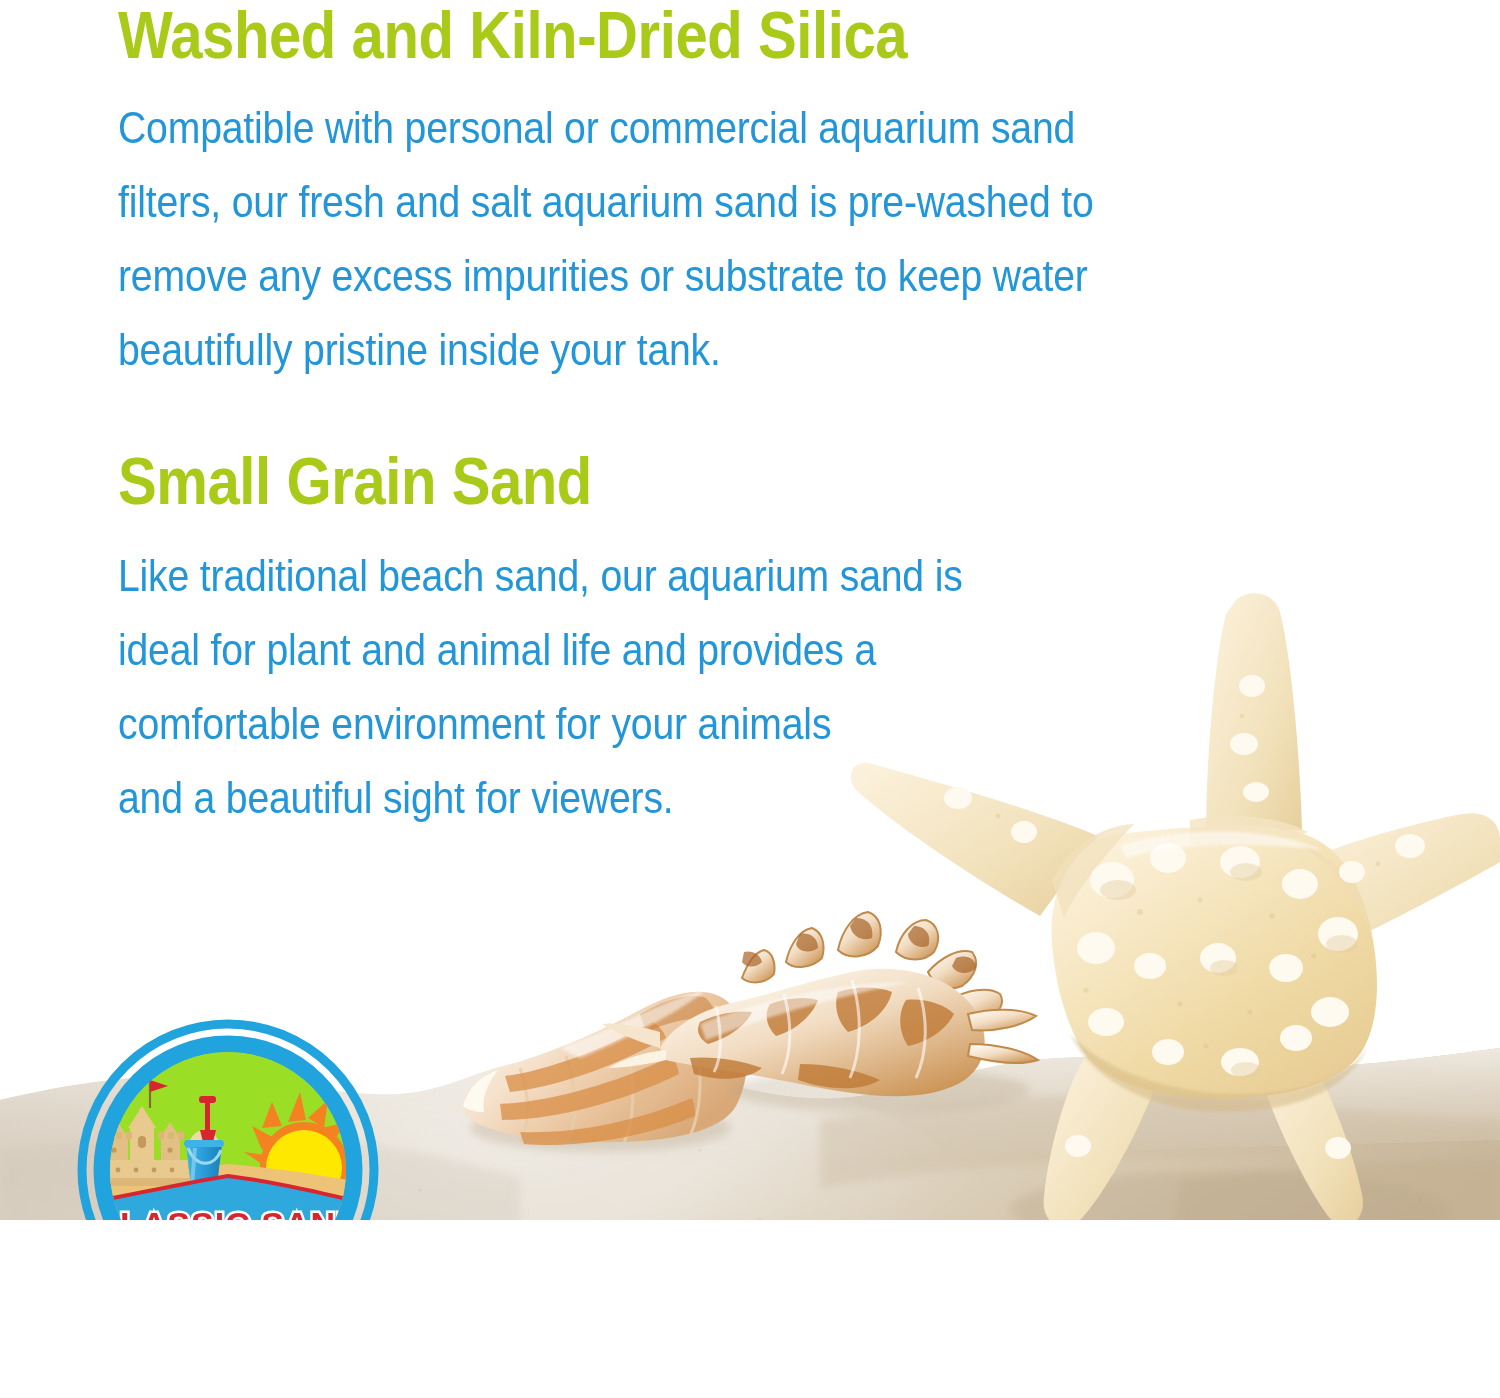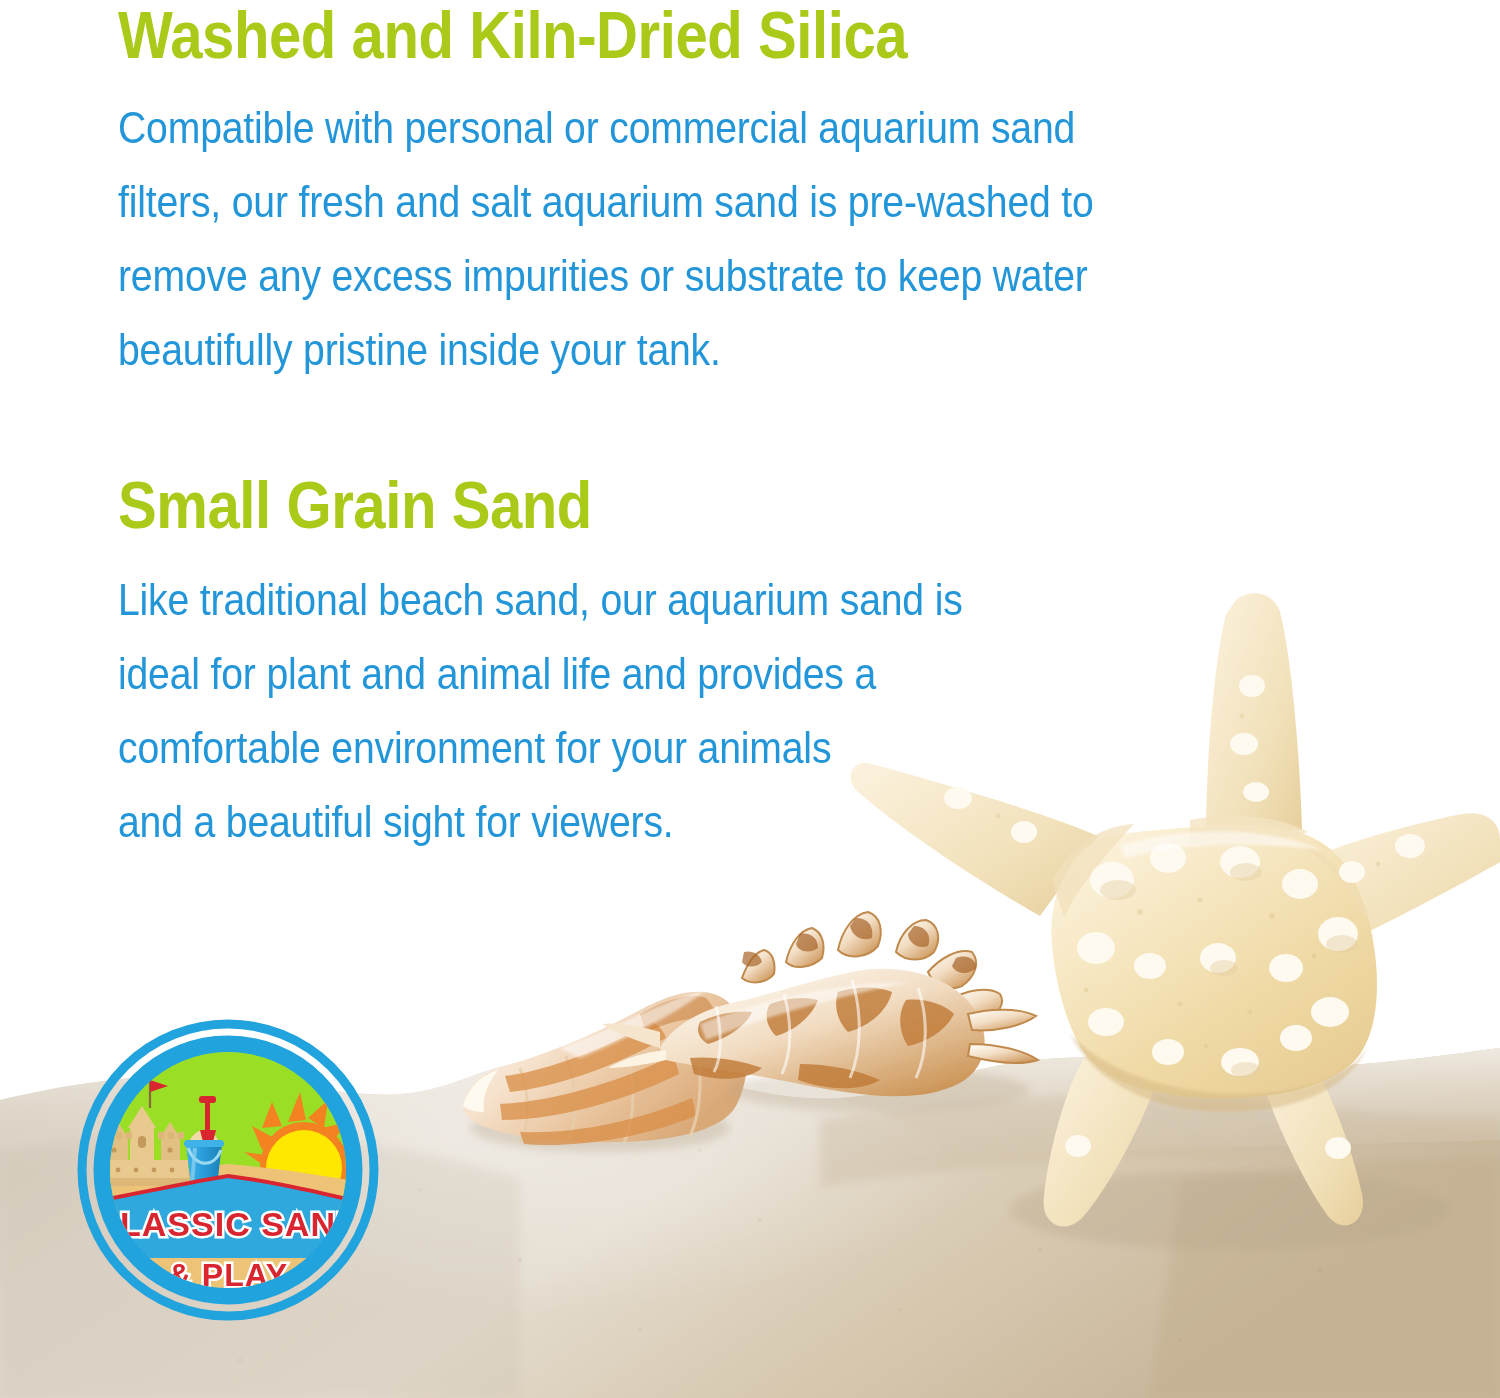--- a/index.html
+++ b/index.html
@@ -6,21 +6,21 @@
     margin: 0;
     padding: 0;
     background: #ffffff;
   }
   body {
     font-family: "Liberation Sans", sans-serif;
   }
   #page {
     position: relative;
     width: 1500px;
-    height: 1398px;
+    height: 1220px;
     overflow: hidden;
     background: #ffffff;
   }
 
   
   .scene {
     position: absolute;
     left: 0; top: 0;
     width: 1500px;
     height: 1398px;
@@ -61,21 +61,21 @@
     line-height: 74px;
     letter-spacing: -0.2px;
     transform: scaleX(0.87);
     transform-origin: left top;
     white-space: nowrap;
   }
   .para .line { display: block; }
 
   .block-1 { position: absolute; left: 0; top: 0; }
   .block-1 .para { margin-top: 22px; }
-  .block-2 { position: absolute; left: 0; top: 472px; }
+  .block-2 { position: absolute; left: 0; top: 448px; }
   .block-2 .para { margin-top: 24px; }
 
   
   .logo {
     position: absolute;
     left: 76px;
     top: 1018px;
     width: 304px;
     height: 304px;
     z-index: 10;

